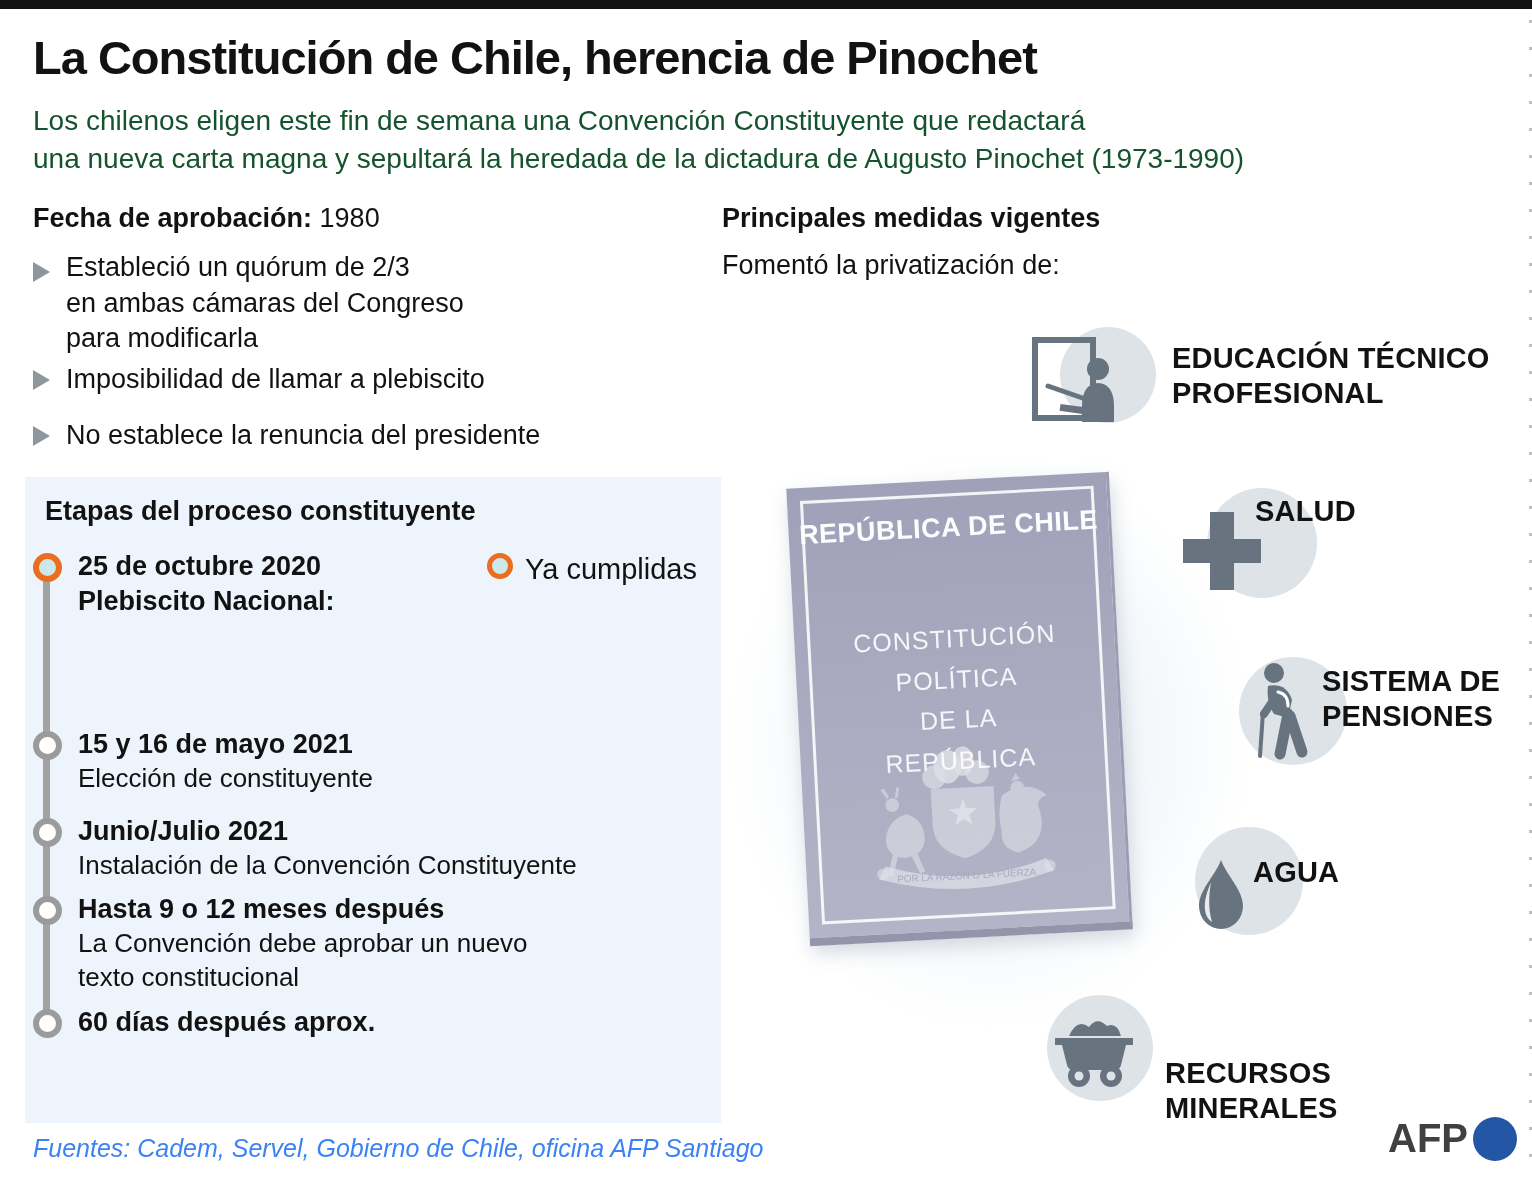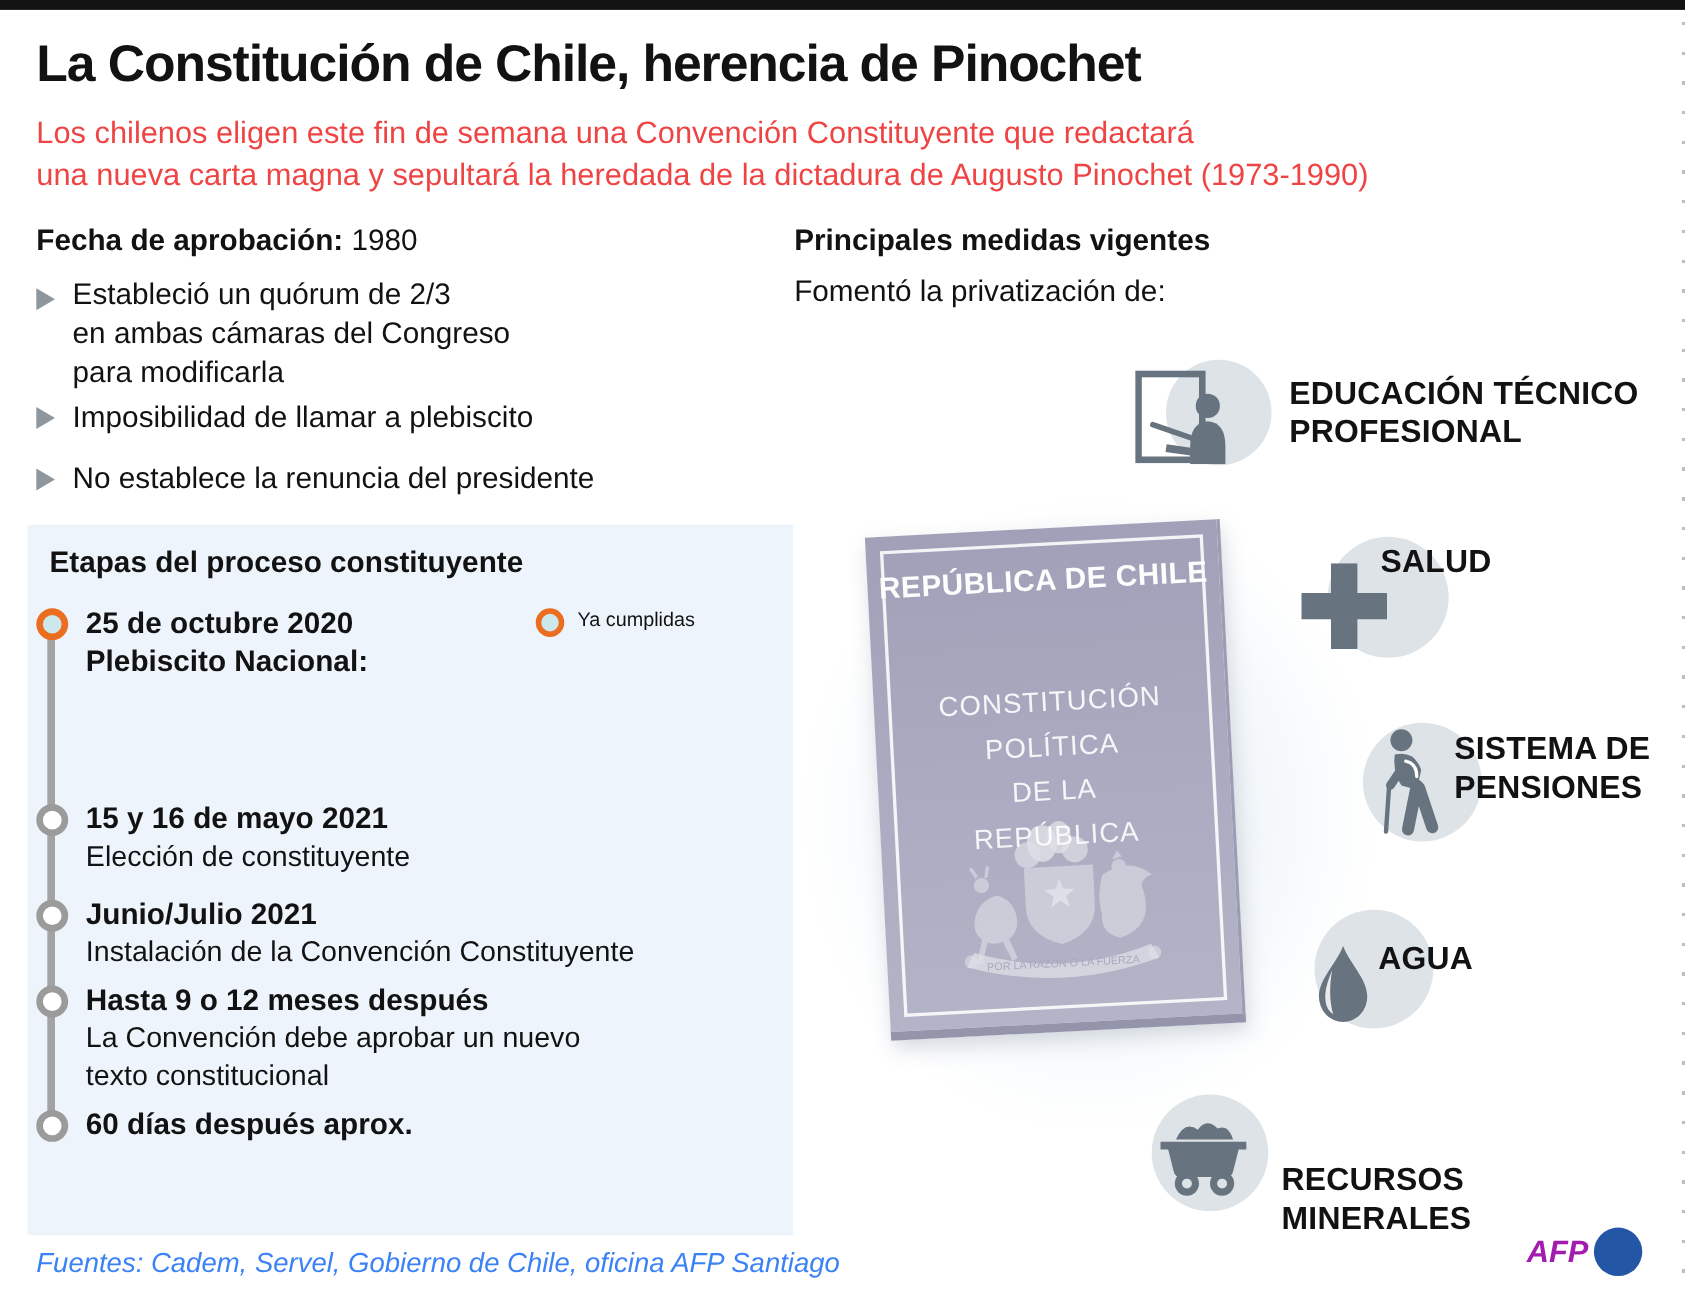--- a/index.html
+++ b/index.html
@@ -9,21 +9,21 @@
   }
   .abs{position:absolute;}
   .pre{white-space:pre-line;}
   
   #top-bar{left:0;top:0;width:1532px;height:9px;background:#121212;}
   
   #edge-dots{right:0;top:20px;bottom:0;width:3px;
     background:repeating-linear-gradient(to bottom, #bfbfbf 0 3px, transparent 3px 27px);}
   
   #page-title{left:33px;top:30px;font-size:47px;font-weight:bold;letter-spacing:-1px;}
-  #page-subtitle{left:33px;top:102px;font-size:28px;line-height:1.34;color:#ef4444;}
+  #page-subtitle{left:33px;top:102px;font-size:28px;line-height:1.34;color:#14532d;}
   
   #approval{left:33px;top:203px;font-size:27px;}
   #approval b{font-weight:bold;}
   .bullet{left:66px;font-size:27px;line-height:1.32;}
   .tri{left:33px;width:0;height:0;border-left:17px solid #8e979e;
     border-top:10px solid transparent;border-bottom:10px solid transparent;}
   
   #measures-heading{left:722px;top:203px;font-size:27px;font-weight:bold;}
   #measures-intro{left:722px;top:250px;font-size:27px;}
   .mcircle{border-radius:50%;background:#dee3e8;}
@@ -32,38 +32,38 @@
   
   #timeline-panel{left:25px;top:477px;width:696px;height:646px;background:#edf4fb;}
   #timeline-heading{left:45px;top:496px;font-size:27px;font-weight:bold;}
   #timeline-line{left:43px;top:567px;width:7px;height:458px;background:#a3a3a3;}
   .node{border-radius:50%;box-sizing:border-box;background:#ffffff;border:6px solid #9b9b9b;width:29px;height:29px;}
   .node.done{border-color:#ea6d20;background:#cde8ea;}
   .step{left:78px;width:620px;}
   .step-title{font-size:27px;font-weight:bold;line-height:1.3;}
   .step-body{font-size:26px;line-height:1.3;}
   #legend-node{left:487px;top:553px;width:26px;height:26px;border-width:5px;}
-  #legend-label{left:525px;top:553px;font-size:18px;}
+  #legend-label{left:525px;top:553px;font-size:29px;}
   
   #book-glow{left:690px;top:410px;width:600px;height:660px;
     background:radial-gradient(ellipse at center, #e2ecf3 0%, rgba(255,255,255,0) 62%);}
   #book{left:798px;top:480px;width:320px;height:450px;
     background:linear-gradient(180deg,#a0a1b8 0%, #abacc1 55%, #b3b4c7 100%);
     transform:rotate(-3deg);box-shadow:2px 8px 18px rgba(130,140,160,.30);
     border-bottom:8px solid #9495ab;border-right:3px solid #9c9db3;}
   #book-frame{left:13px;top:13px;right:13px;bottom:13px;border:3px solid rgba(255,255,255,.88);}
   #book-header{left:0;top:32px;width:100%;text-align:center;color:#fdfdfd;
     font-size:27px;font-weight:bold;letter-spacing:.5px;}
   #book-title{left:0;top:138px;width:100%;text-align:center;color:#f6f6f9;
     font-size:25px;line-height:1.62;letter-spacing:1px;}
   #coat{left:50%;bottom:26px;transform:translateX(-50%);opacity:.6;}
   
   #sources-note{left:33px;top:1134px;font-size:25px;font-style:italic;color:#3b82f6;}
   #afp{left:1388px;top:1116px;display:flex;align-items:center;}
-  #afp-text{font-size:28px;font-weight:bold;font-style:italic;color:#a21caf;letter-spacing:0;}
+  #afp-text{font-size:40px;font-weight:bold;color:#404040;letter-spacing:0;}
   #afp-dot{width:44px;height:44px;border-radius:50%;background:#2456a6;margin-left:5px;}
 </style>
 </head>
 <body>
 
 <div class="abs" id="top-bar"></div>
 <div class="abs" id="edge-dots"></div>
 
 <div class="abs" id="page-title">La Constitución de Chile, herencia de Pinochet</div>
 <div class="abs pre" id="page-subtitle">Los chilenos eligen este fin de semana una Convención Constituyente que redactará

